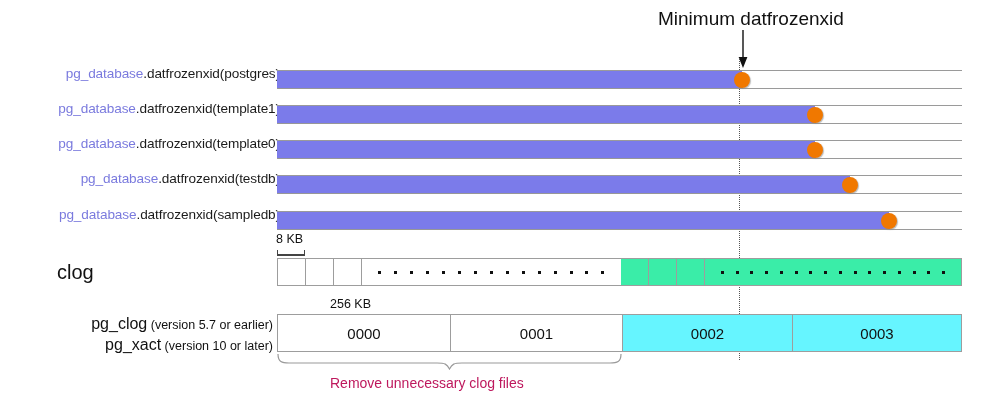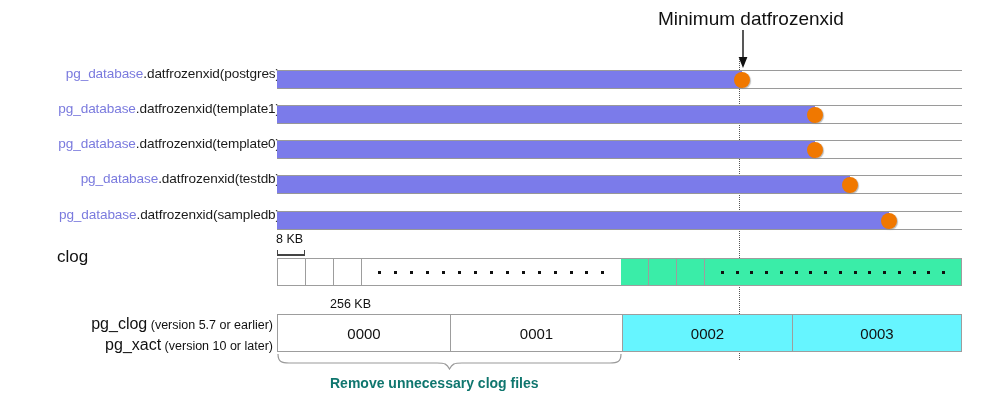--- a/index.html
+++ b/index.html
@@ -134,22 +134,22 @@
     border-left: 1px solid #444;
     border-right: 1px solid #444;
     border-bottom: 1px solid #444;
     box-sizing: border-box;
   }
 
   
   .clog-label {
     position: absolute;
     left: 57px;
-    top: 247px;
-    font-size: 17px;
+    top: 261px;
+    font-size: 20px;
     color: #111111;
   }
   .clog-strip {
     position: absolute;
     left: 277px;
     top: 258px;
     width: 685px;
     height: 28px;
     border: 1px solid #9d9d9d;
     box-sizing: border-box;
@@ -228,23 +228,22 @@
     left: 277px;
     top: 353px;
     width: 345px;
     height: 17px;
   }
   .brace-caption {
     position: absolute;
     left: 330px;
     top: 375px;
     font-size: 14px;
-    color: #0f766e;
+    color: #be185d;
     white-space: nowrap;
-    font-weight: bold;
   }
 </style>
 </head>
 <body>
 
 <div id="stage">
 
   <div class="annot-text">Minimum datfrozenxid</div>
 
   <div class="annot-arrow">

